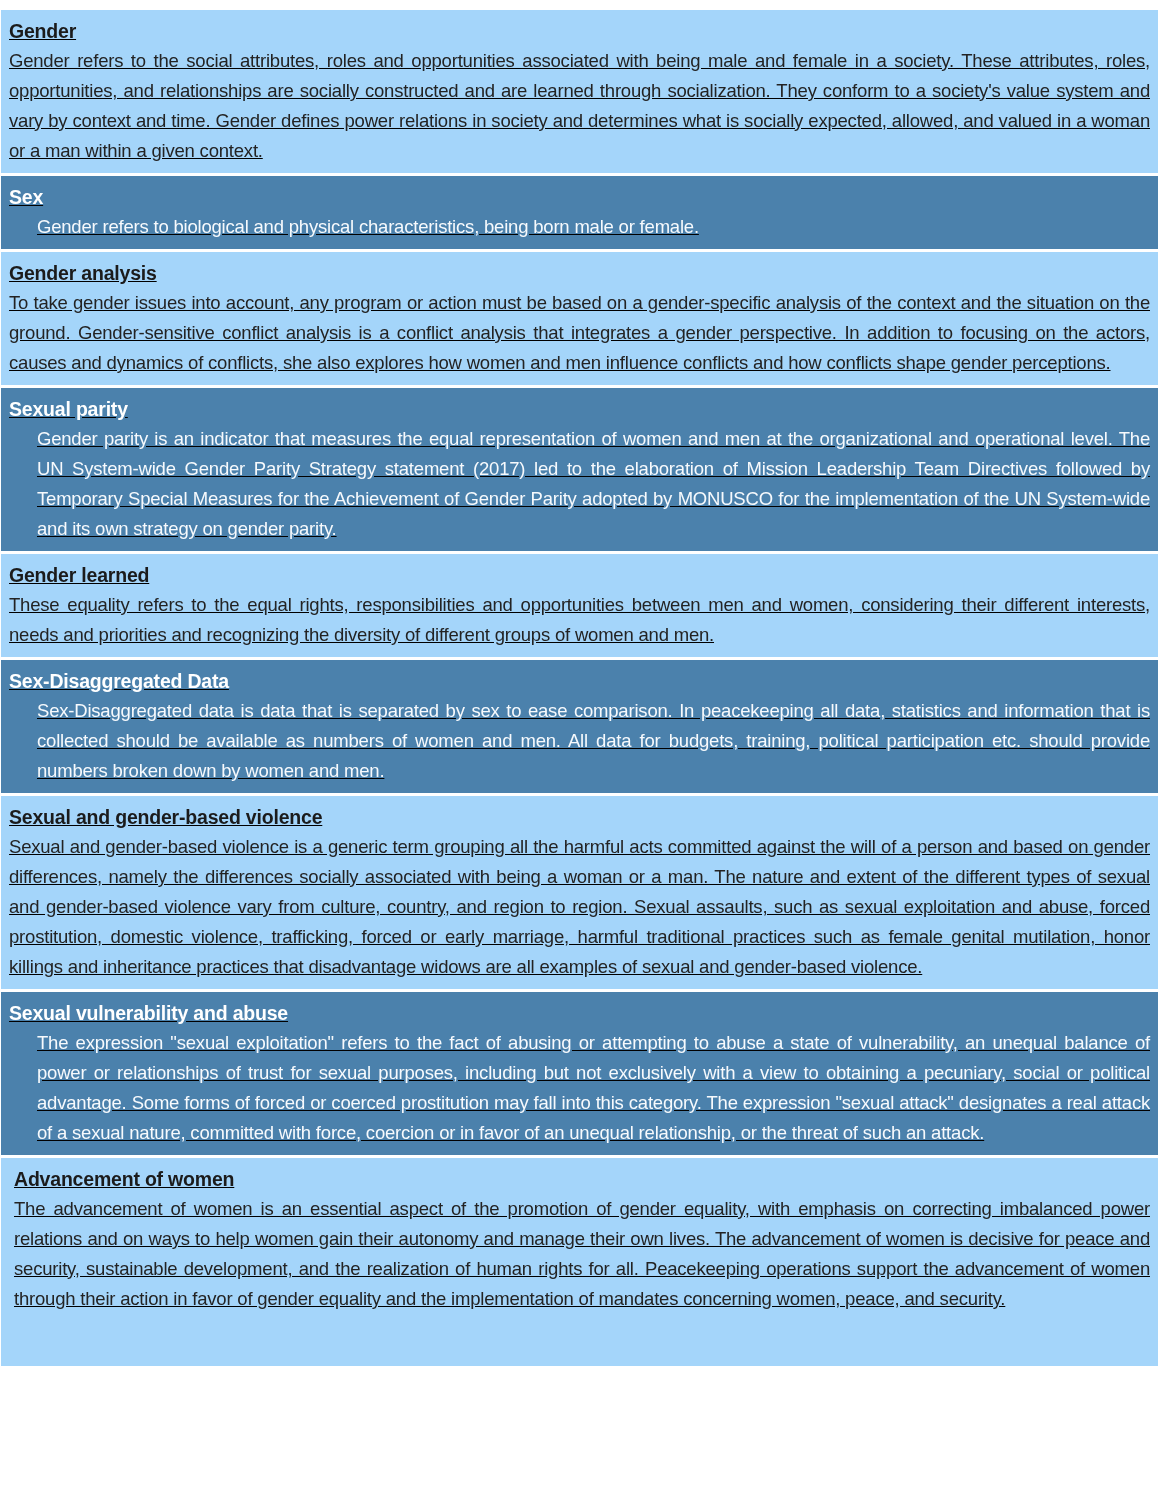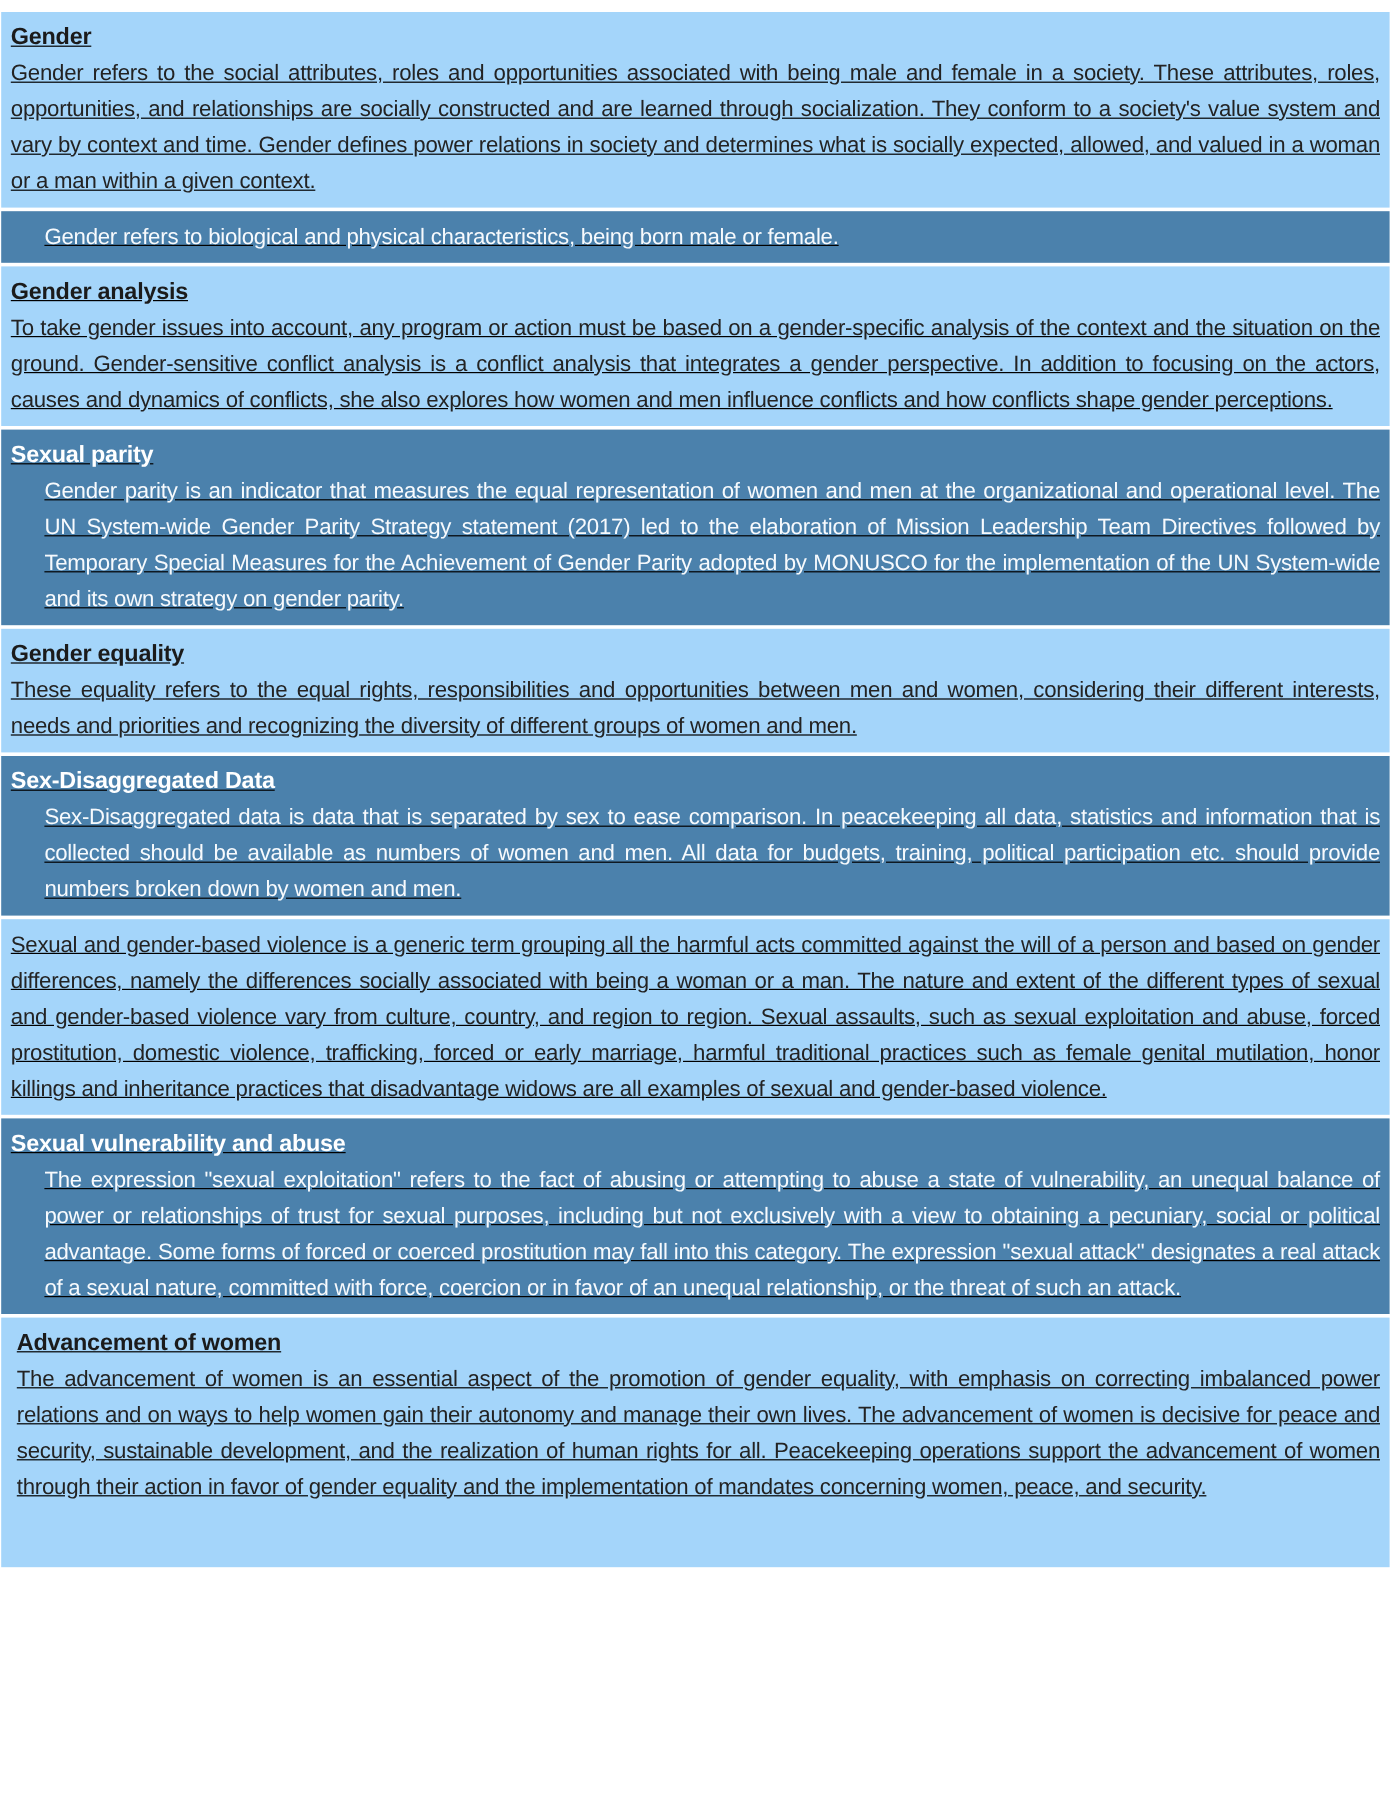--- a/index.html
+++ b/index.html
@@ -65,44 +65,46 @@
 <body>
 
 <main>
   <div id="sections-root">
   <section class="band light">
     <h2 class="term">Gender</h2>
     <p class="definition">Gender refers to the social attributes, roles and opportunities associated with being male and female in a society. These attributes, roles, opportunities, and relationships are socially constructed and are learned through socialization. They conform to a society's value system and vary by context and time. Gender defines power relations in society and determines what is socially expected, allowed, and valued in a woman or a man within a given context.</p>
   </section>
 
   <section class="band dark">
+    <h2 class="term">Sex</h2>
     <p class="definition">Gender refers to biological and physical characteristics, being born male or female.</p>
   </section>
 
   <section class="band light">
     <h2 class="term">Gender analysis</h2>
     <p class="definition">To take gender issues into account, any program or action must be based on a gender-specific analysis of the context and the situation on the ground. Gender-sensitive conflict analysis is a conflict analysis that integrates a gender perspective. In addition to focusing on the actors, causes and dynamics of conflicts, she also explores how women and men influence conflicts and how conflicts shape gender perceptions.</p>
   </section>
 
   <section class="band dark">
     <h2 class="term">Sexual parity</h2>
     <p class="definition">Gender parity is an indicator that measures the equal representation of women and men at the organizational and operational level. The UN System-wide Gender Parity Strategy statement (2017) led to the elaboration of Mission Leadership Team Directives followed by Temporary Special Measures for the Achievement of Gender Parity adopted by MONUSCO for the implementation of the UN System-wide and its own strategy on gender parity.</p>
   </section>
 
   <section class="band light">
-    <h2 class="term">Gender equality</h2>
+    <h2 class="term">Gender learned</h2>
     <p class="definition">These equality refers to the equal rights, responsibilities and opportunities between men and women, considering their different interests, needs and priorities and recognizing the diversity of different groups of women and men.</p>
   </section>
 
   <section class="band dark">
     <h2 class="term">Sex-Disaggregated Data</h2>
     <p class="definition">Sex-Disaggregated data is data that is separated by sex to ease comparison. In peacekeeping all data, statistics and information that is collected should be available as numbers of women and men. All data for budgets, training, political participation etc. should provide numbers broken down by women and men.</p>
   </section>
 
   <section class="band light">
+    <h2 class="term">Sexual and gender-based violence</h2>
     <p class="definition">Sexual and gender-based violence is a generic term grouping all the harmful acts committed against the will of a person and based on gender differences, namely the differences socially associated with being a woman or a man. The nature and extent of the different types of sexual and gender-based violence vary from culture, country, and region to region. Sexual assaults, such as sexual exploitation and abuse, forced prostitution, domestic violence, trafficking, forced or early marriage, harmful traditional practices such as female genital mutilation, honor killings and inheritance practices that disadvantage widows are all examples of sexual and gender-based violence.</p>
   </section>
 
   <section class="band dark">
     <h2 class="term">Sexual vulnerability and abuse</h2>
     <p class="definition">The expression "sexual exploitation" refers to the fact of abusing or attempting to abuse a state of vulnerability, an unequal balance of power or relationships of trust for sexual purposes, including but not exclusively with a view to obtaining a pecuniary, social or political advantage. Some forms of forced or coerced prostitution may fall into this category. The expression "sexual attack" designates a real attack of a sexual nature, committed with force, coercion or in favor of an unequal relationship, or the threat of such an attack.</p>
   </section>
 
   <section class="band light">
     <h2 class="term">Advancement of women</h2>

